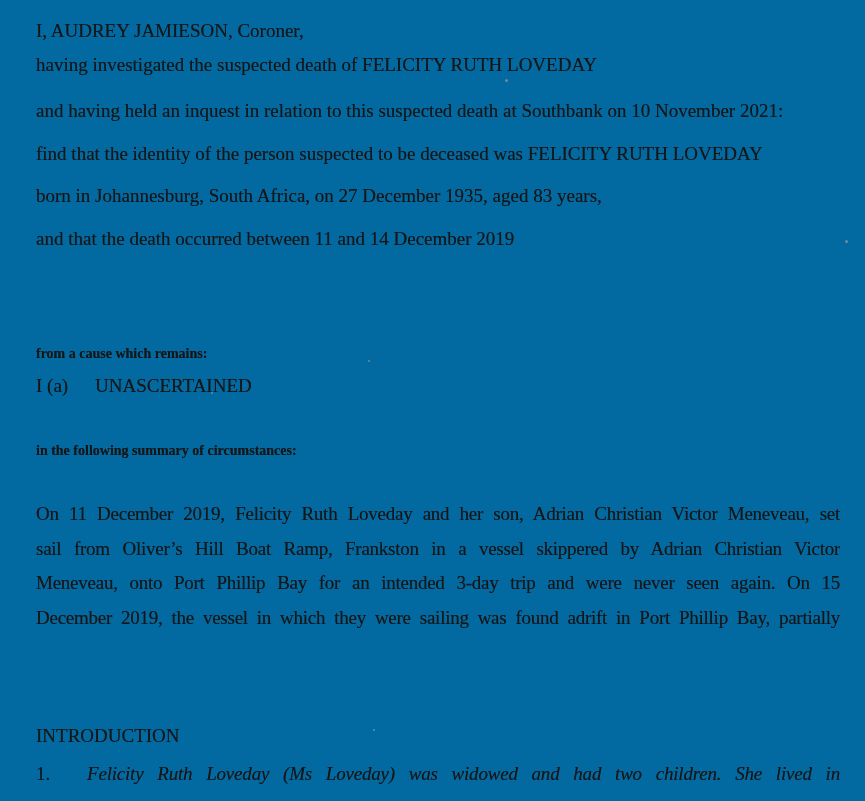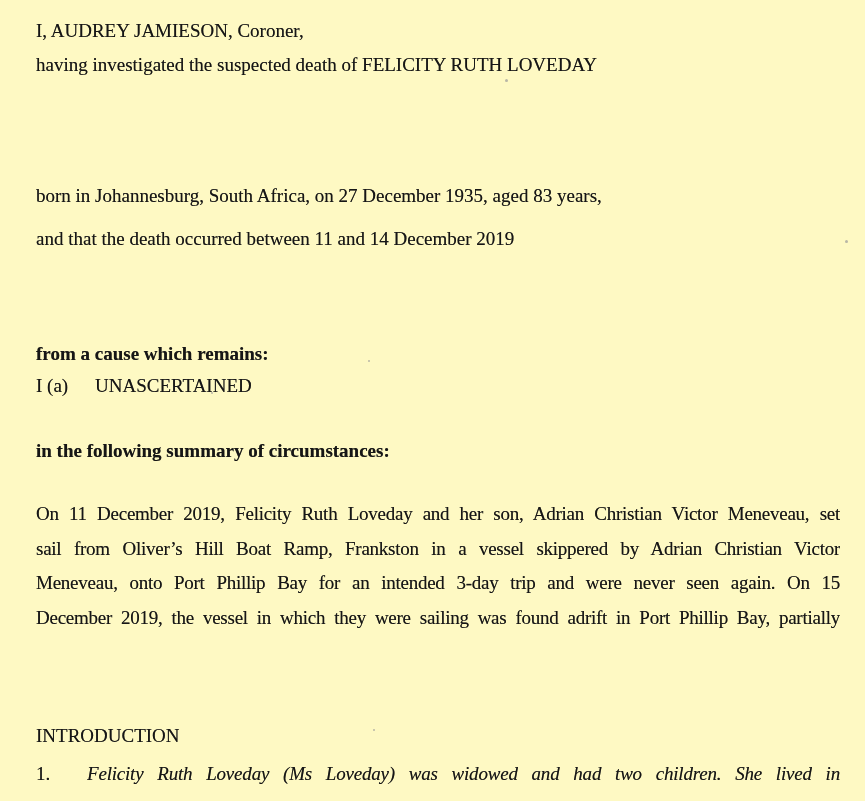--- a/index.html
+++ b/index.html
@@ -1,38 +1,38 @@
 <!DOCTYPE html>
 <html><head>
 <meta charset="utf-8">
 <style>
   html, body { margin: 0; padding: 0; background: #e8e8e8; }
   .page {
     position: relative;
     width: 865px;
     height: 801px;
-    background: #fef9c3;
+    background: #0369a1;
     overflow: hidden;
     font-family: "Liberation Serif", "DejaVu Serif", serif;
     color: #161616;
     text-shadow: 0 0 0.5px rgba(20,20,20,0.55);
   }
   .line {
     position: absolute;
     left: 36px;
     width: 810px;
     font-size: 19px;
     line-height: 24px;
     white-space: nowrap;
   }
   .bold-heading {
     position: absolute;
     left: 36px;
     width: 810px;
-    font-size: 19px;
+    font-size: 14px;
     line-height: 24px;
     font-weight: bold;
     white-space: nowrap;
   }
   .cause-row {
     position: absolute;
     left: 36px;
     width: 810px;
     font-size: 19px;
     line-height: 24px;
@@ -90,20 +90,22 @@
     opacity: 0.7;
   }
 </style>
 </head>
 <body>
 
 <div class="page">
 
   <div class="line" style="top:19px">I, AUDREY JAMIESON, Coroner,</div>
   <div class="line" style="top:53px">having investigated the suspected death of FELICITY RUTH LOVEDAY</div>
+  <div class="line" style="top:99px">and having held an inquest in relation to this suspected death at Southbank on 10 November 2021:</div>
+  <div class="line" style="top:142px">find that the identity of the person suspected to be deceased was FELICITY RUTH LOVEDAY</div>
   <div class="line" style="top:184px">born in Johannesburg, South Africa, on 27 December 1935, aged 83 years,</div>
   <div class="line" style="top:227px">and that the death occurred between 11 and 14 December 2019</div>
 
   <div class="bold-heading" style="top:342px">from a cause which remains:</div>
 
   <div class="cause-row" style="top:374px">
     <span class="num">I (a)</span><span>UNASCERTAINED</span>
   </div>
 
   <div class="bold-heading" style="top:439px">in the following summary of circumstances:</div>

